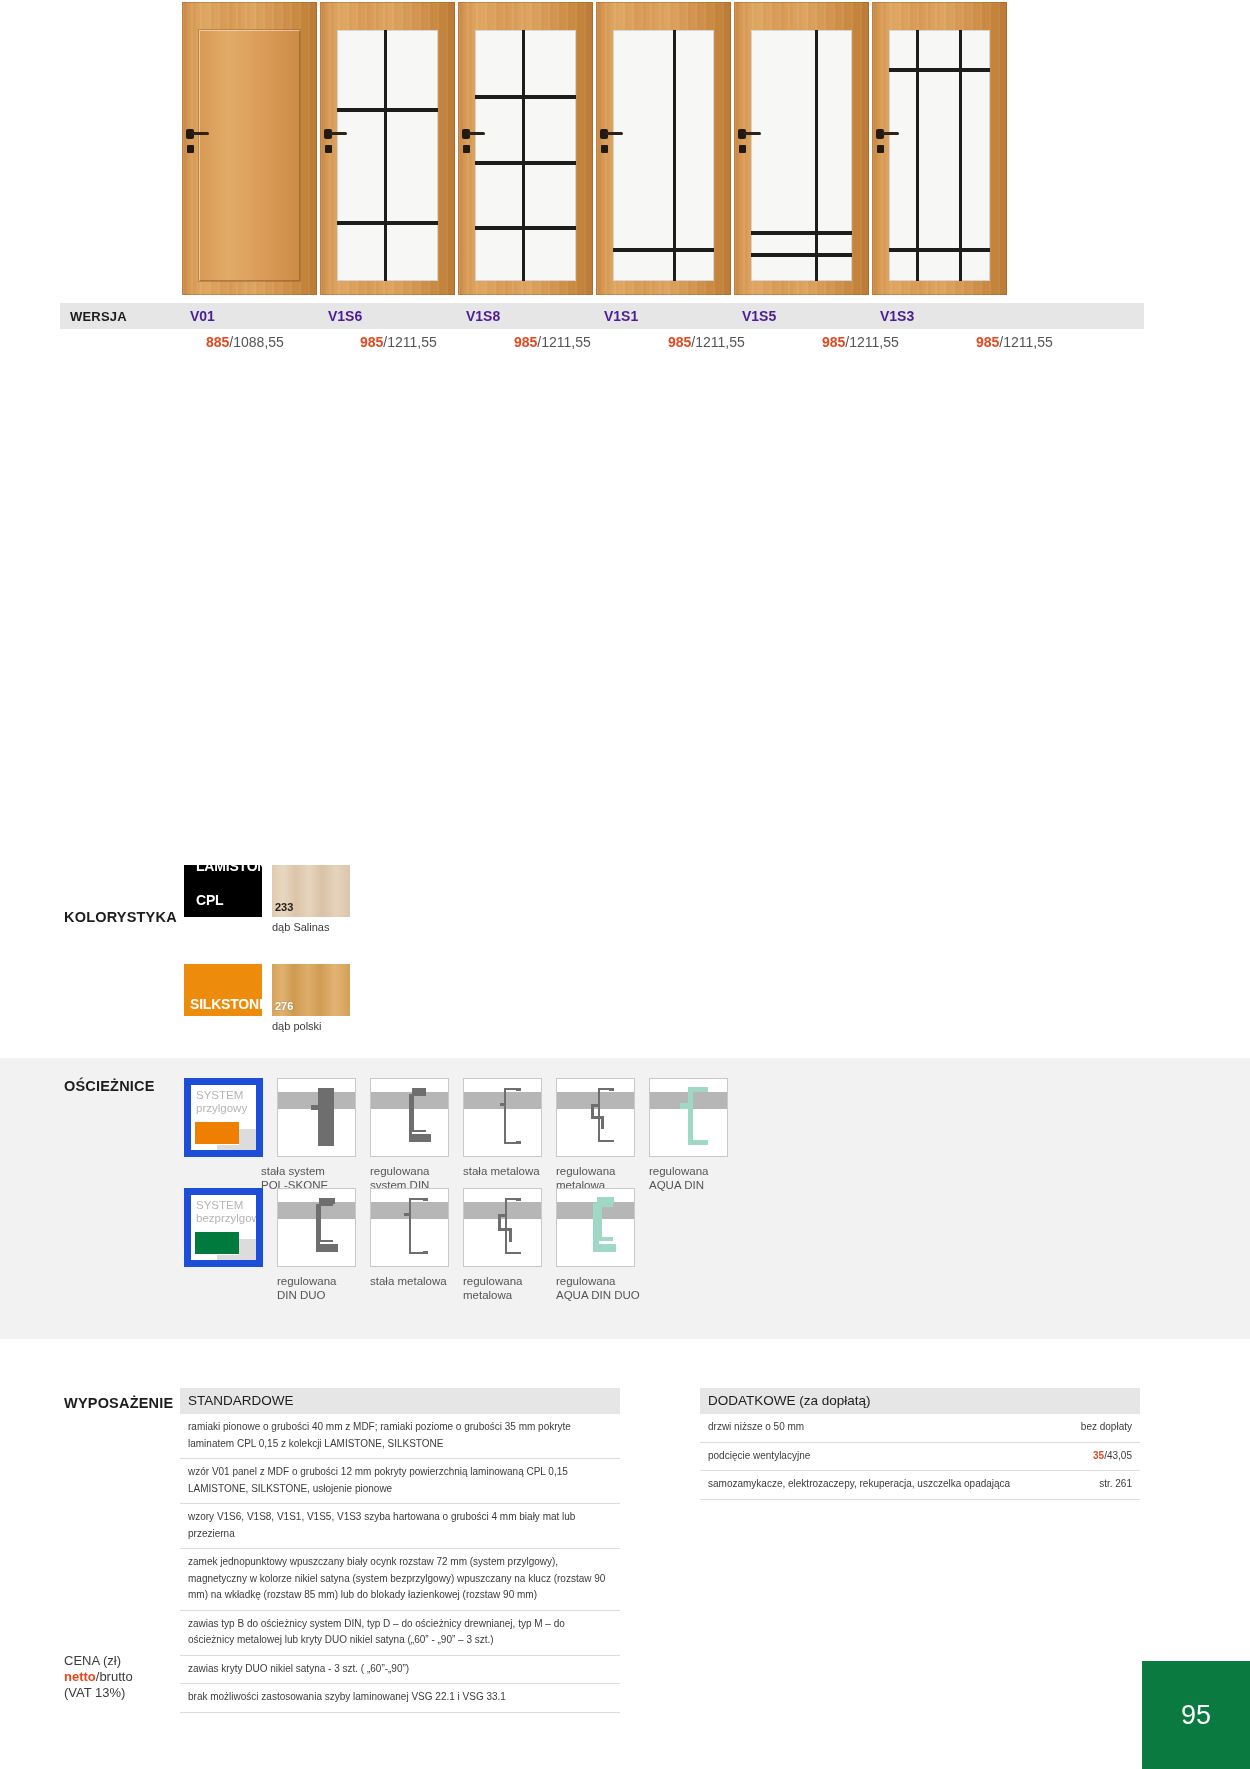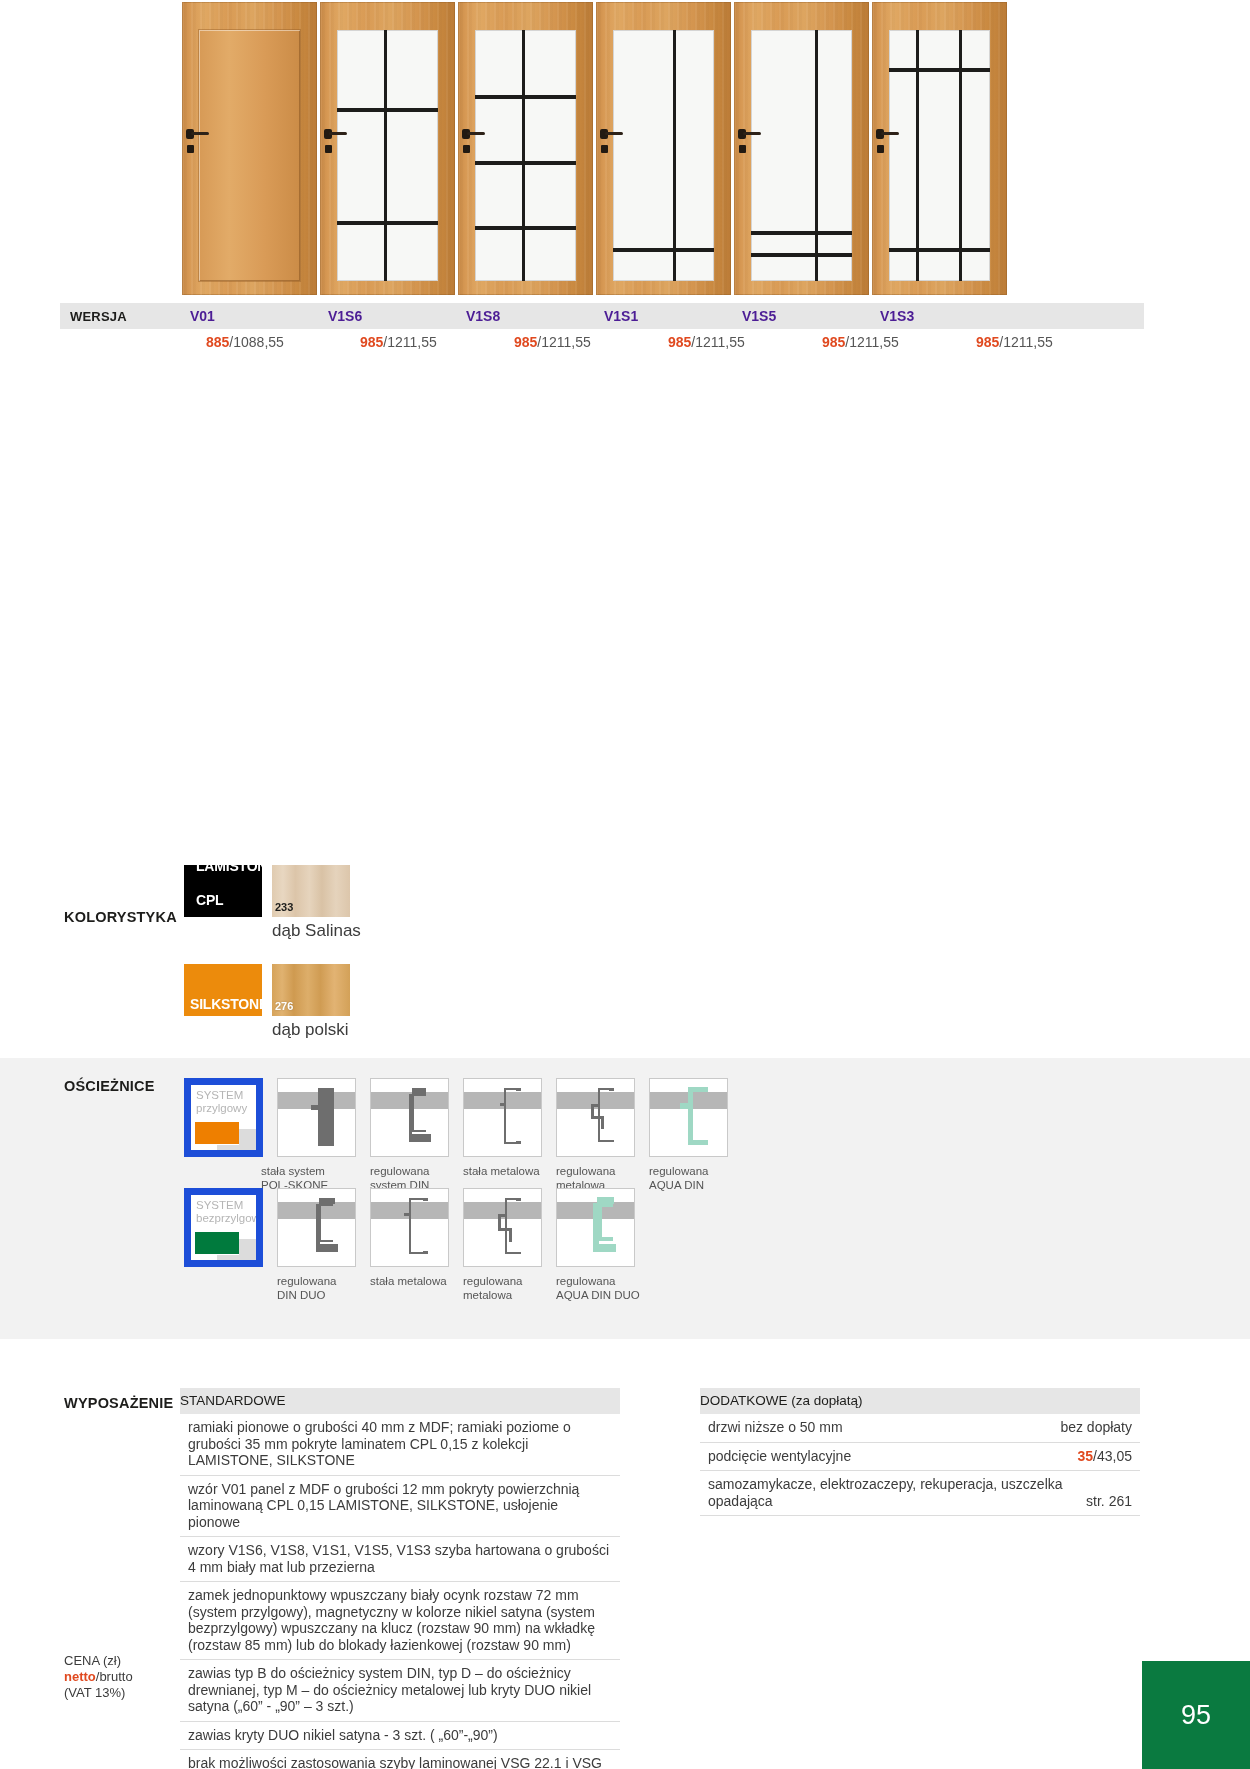--- a/index.html
+++ b/index.html
@@ -71,21 +71,21 @@
   .bb-silk{left:184px;top:964px;background:#ec8b0c;}
   .swatch{position:absolute;width:78px;height:52px;}
   .sw-233{left:272px;top:865px;
     background:linear-gradient(90deg,#e0cbb0,#e8d7c1 14%,#dcc5a9 30%,#e6d4bd 48%,#d9c2a5 64%,#e5d3bc 82%,#dcc6ab 100%);}
   .sw-276{left:272px;top:964px;
     background:linear-gradient(90deg,#d6a35a,#e0b270 13%,#cf9a50 28%,#ddae6a 46%,#d09c53 62%,#e2b373 80%,#d3a158 100%);}
   .sw-code{
     position:absolute;color:#fff;font-weight:bold;font-size:11px;left:3px;bottom:4px;text-shadow:0 0 2px rgba(0,0,0,.25);
   }
   .sw-code.dark{color:#1d1d1b;text-shadow:none;}
-  .sw-name{position:absolute;left:272px;font-size:17px;color:#3c3c3c;}
+  .sw-name{position:absolute;left:272px;font-size:11px;color:#3c3c3c;}
   .nm-233{top:921px;}
   .nm-276{top:1020px;}
 
   
   .osc-band{position:absolute;left:0;top:1058px;width:1250px;height:281px;background:#f2f2f2;}
   .osc-label{position:absolute;left:64px;top:1078px;font-weight:bold;font-size:14.5px;color:#1d1d1b;letter-spacing:.2px;}
   .frm{position:absolute;width:79px;height:79px;background:#ffffff;border:1px solid #c9c9c9;box-sizing:border-box;}
   .sys-tile{position:absolute;width:79px;height:79px;background:#ffffff;border:7px solid #1d4ed8;box-sizing:border-box;overflow:hidden;}
   .sys-tile .st-txt{
     position:absolute;left:5px;top:4px;font-size:11.5px;line-height:12.5px;color:#b5b5b5;
@@ -103,24 +103,24 @@
   .outl{position:absolute;border:2px solid #6e6e6e;box-sizing:border-box;background:transparent;}
   .outl.lite{border-color:#9fd8c4;}
 
   
   .wyp-label{position:absolute;left:64px;top:1395px;font-weight:bold;font-size:14.5px;color:#1d1d1b;letter-spacing:.2px;}
   .cena-note{position:absolute;left:64px;top:1653px;font-size:13px;line-height:16px;color:#3c3c3c;width:120px;}
   .cena-note b{color:#e0491f;}
   .col-std{position:absolute;left:180px;top:1388px;width:440px;}
   .col-add{position:absolute;left:700px;top:1388px;width:440px;}
   .col-head{
-    background:#e6e6e6;font-size:13.5px;color:#1d1d1b;padding:5px 8px 6px 0;
+    background:#e6e6e6;font-size:13.5px;color:#1d1d1b;padding:5px 8px 6px 8px;
   }
   .row-item{
-    border-bottom:1px solid #dcdcdc;padding:5px 8px 6px 8px;font-size:14px;line-height:16.5px;color:#3c3c3c;
+    border-bottom:1px solid #dcdcdc;padding:5px 8px 6px 8px;font-size:10px;line-height:16.5px;color:#3c3c3c;
     display:flex;justify-content:space-between;gap:12px;
   }
   .row-item .txt{flex:1;}
   .row-item .val{white-space:nowrap;text-align:right;align-self:flex-end;}
   .row-item .val .net{color:#e0491f;font-weight:bold;}
 
   
   .page-badge{
     position:absolute;left:1142px;top:1661px;width:108px;height:108px;background:#0a7a40;
     color:#ffffff;font-size:27px;display:flex;align-items:center;justify-content:center;

